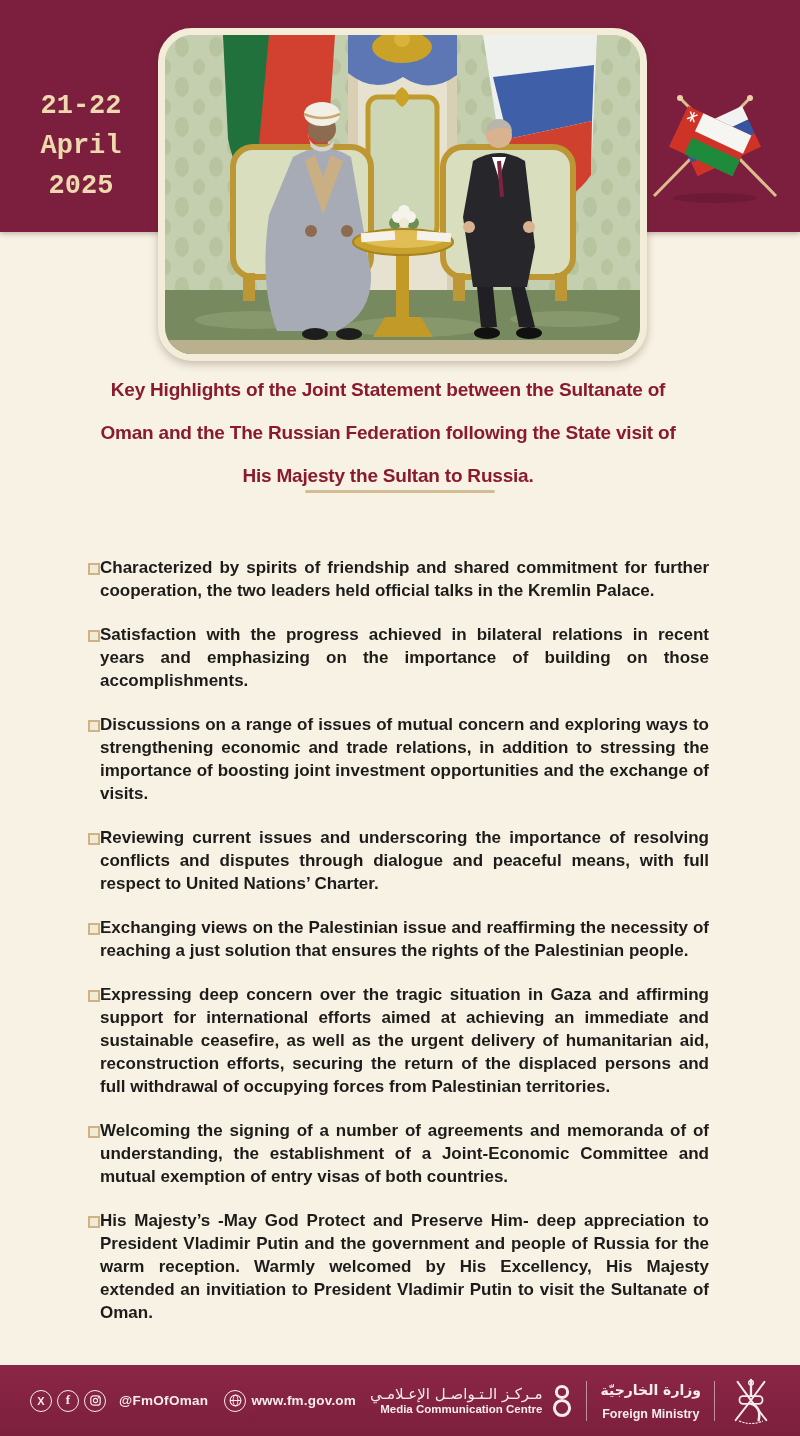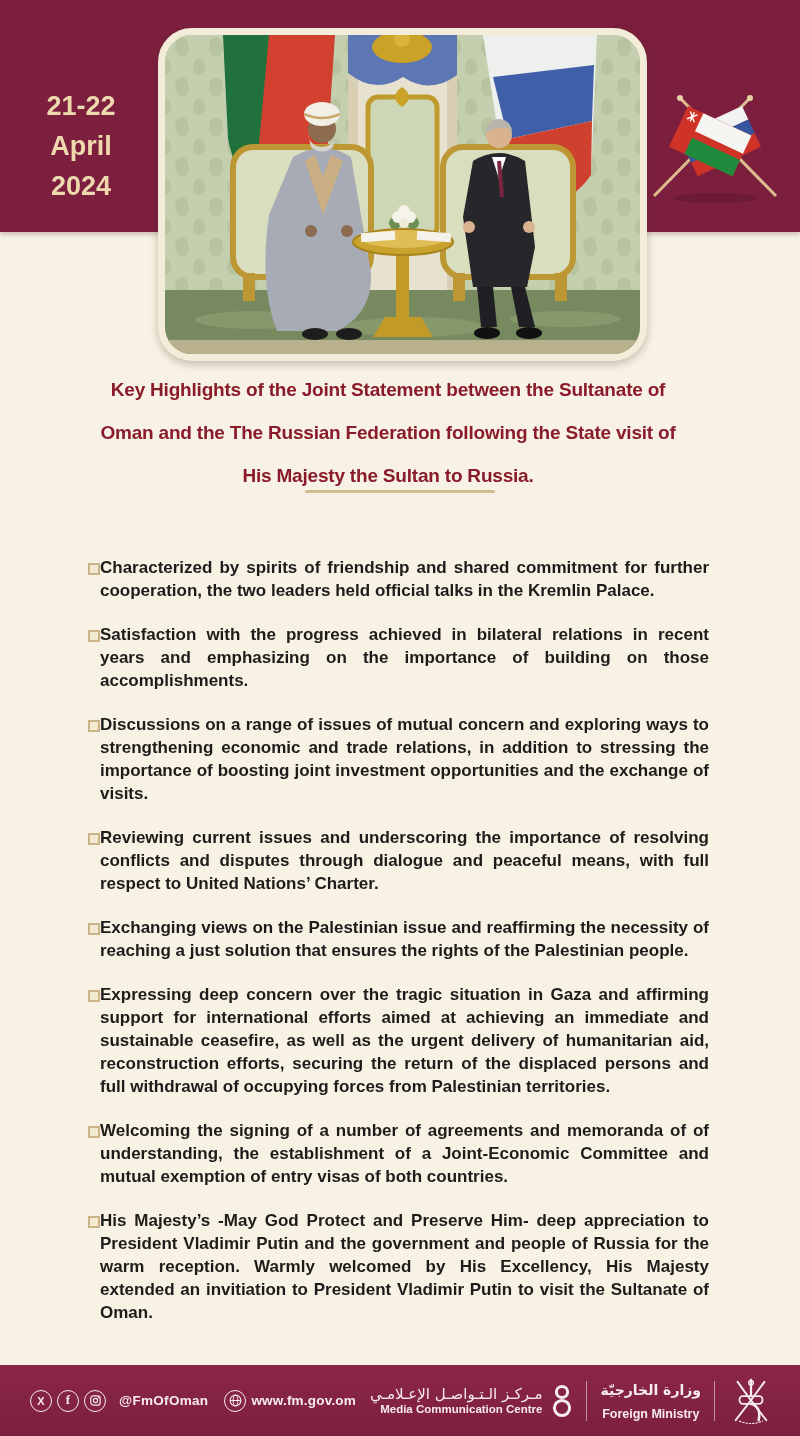--- a/index.html
+++ b/index.html
@@ -3,21 +3,21 @@
 <meta charset="utf-8">
 <style>
   html,body{margin:0;padding:0;background:#e9e4d5;}
   .page{position:relative;width:800px;height:1436px;background:#f7f2e4;overflow:hidden;
         font-family:"Liberation Sans",sans-serif;margin:0 auto;}
 
   
   .header-band{position:absolute;top:0;left:0;width:800px;height:232px;background:#7c1f3e;
                box-shadow:0 2px 5px rgba(92,42,32,.3);}
   .date{position:absolute;top:86px;left:20px;width:122px;text-align:center;color:#eed9ae;
-        font-weight:bold;font-size:27px;line-height:40px;}
+        font-weight:bold;font-size:27px;line-height:40px;font-family:Liberation Mono, monospace;}
   .date span{display:block;}
   .flags-wrap{position:absolute;top:84px;left:630px;width:170px;height:128px;}
 
   
   .photo-frame{position:absolute;top:28px;left:158px;width:475px;height:319px;
                border:7px solid #f3ecd8;border-radius:34px;overflow:hidden;
                box-shadow:0 3px 9px rgba(70,35,25,.28);background:#c3cfae;}
 
   
   .title{position:absolute;top:368px;left:78px;width:620px;text-align:center;color:#8a1b2d;
@@ -58,21 +58,21 @@
 </head>
 <body>
 
 <div class="page">
 
   <div class="header-band"></div>
 
   <div class="date">
     <span>21-22</span>
     <span>April</span>
-    <span>2024</span>
+    <span>2025</span>
   </div>
 
   <div class="flags-wrap">
     <svg width="170" height="128" viewBox="0 0 170 128">
       <ellipse cx="85" cy="114" rx="42" ry="5" fill="rgba(40,5,20,0.18)"></ellipse>
 
       <line x1="24" y1="112" x2="120" y2="14" stroke="#dcbd8d" stroke-width="3"></line>
       <line x1="146" y1="112" x2="50" y2="14" stroke="#dcbd8d" stroke-width="3"></line>
       <circle cx="120" cy="14" r="3" fill="#e8d1a5"></circle>
       <circle cx="50" cy="14" r="3" fill="#e8d1a5"></circle>

